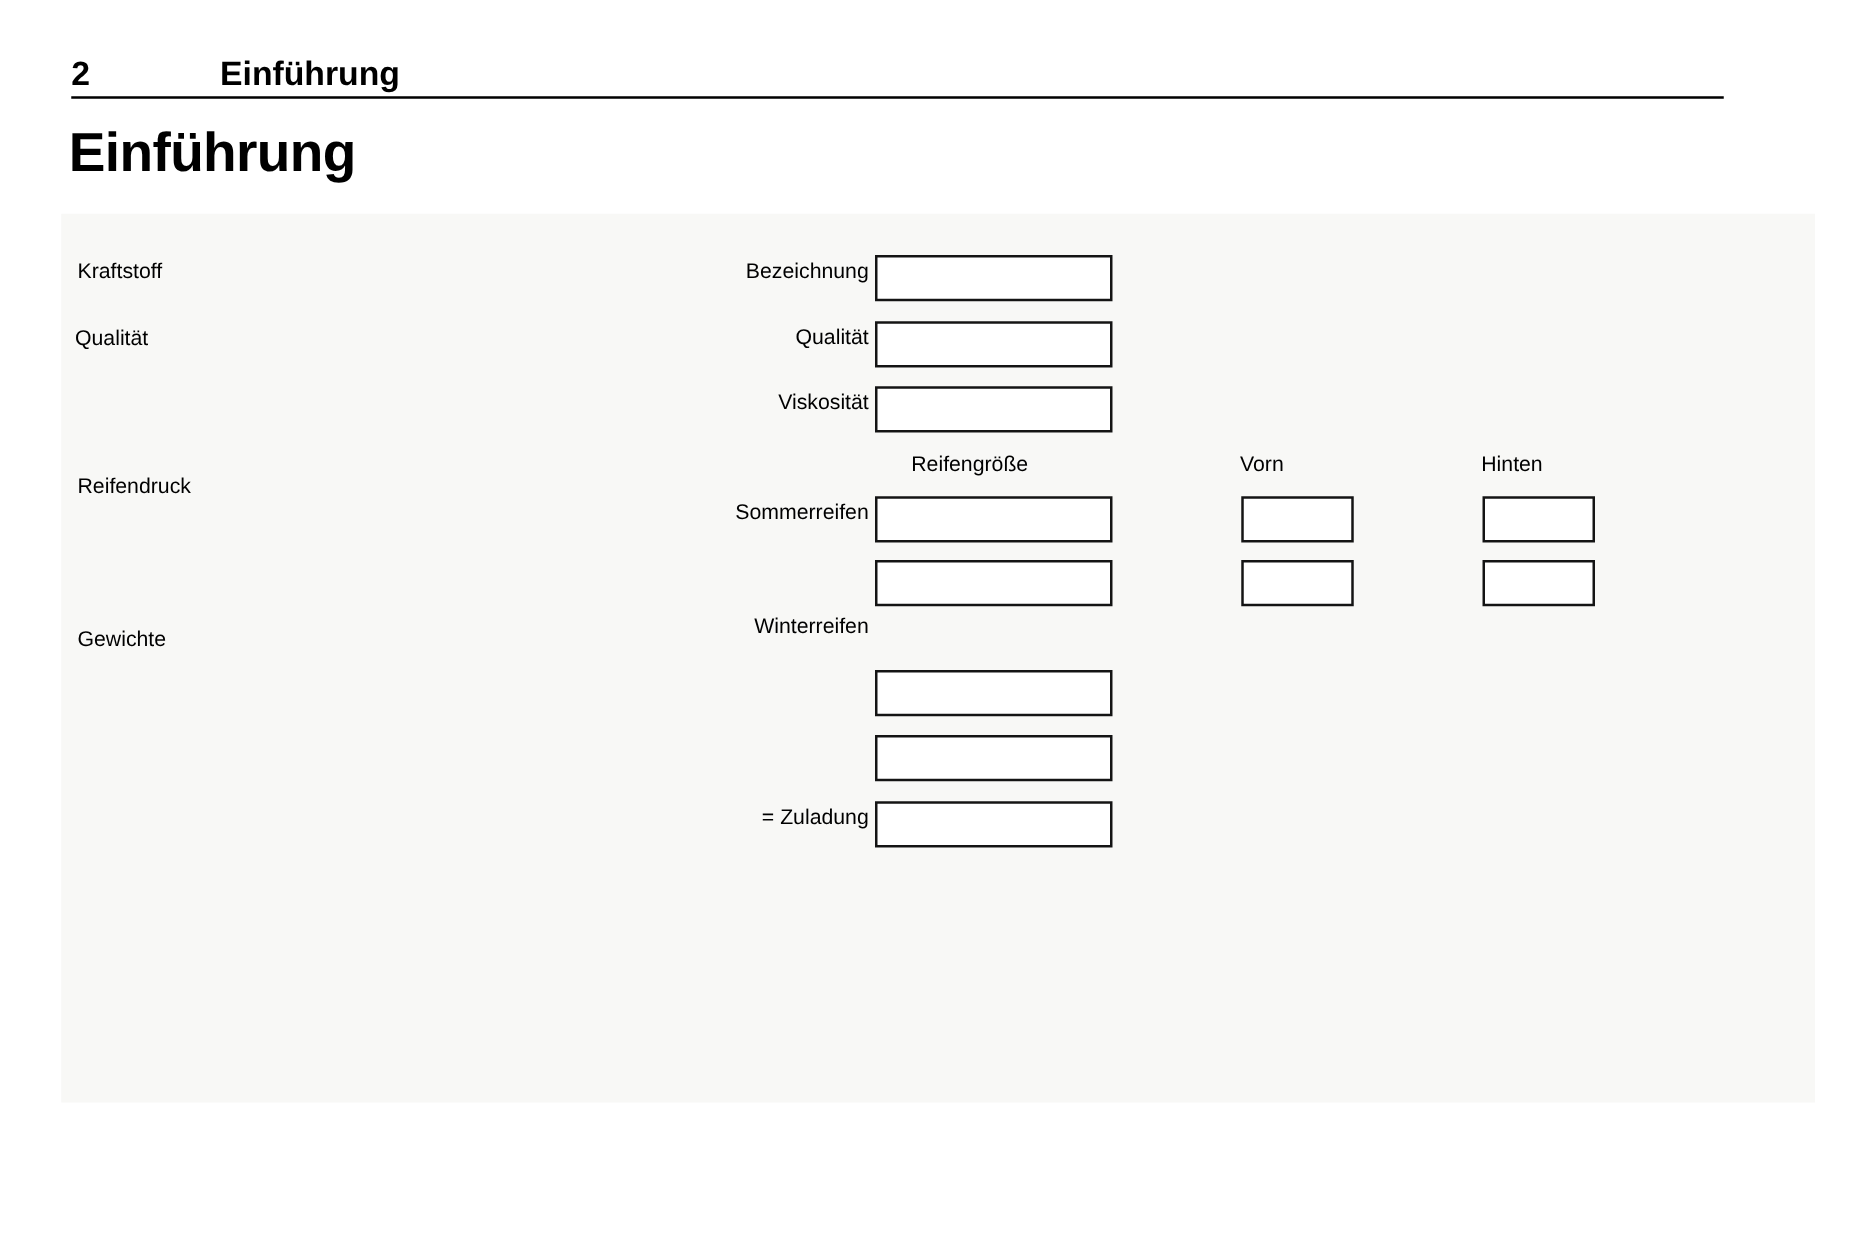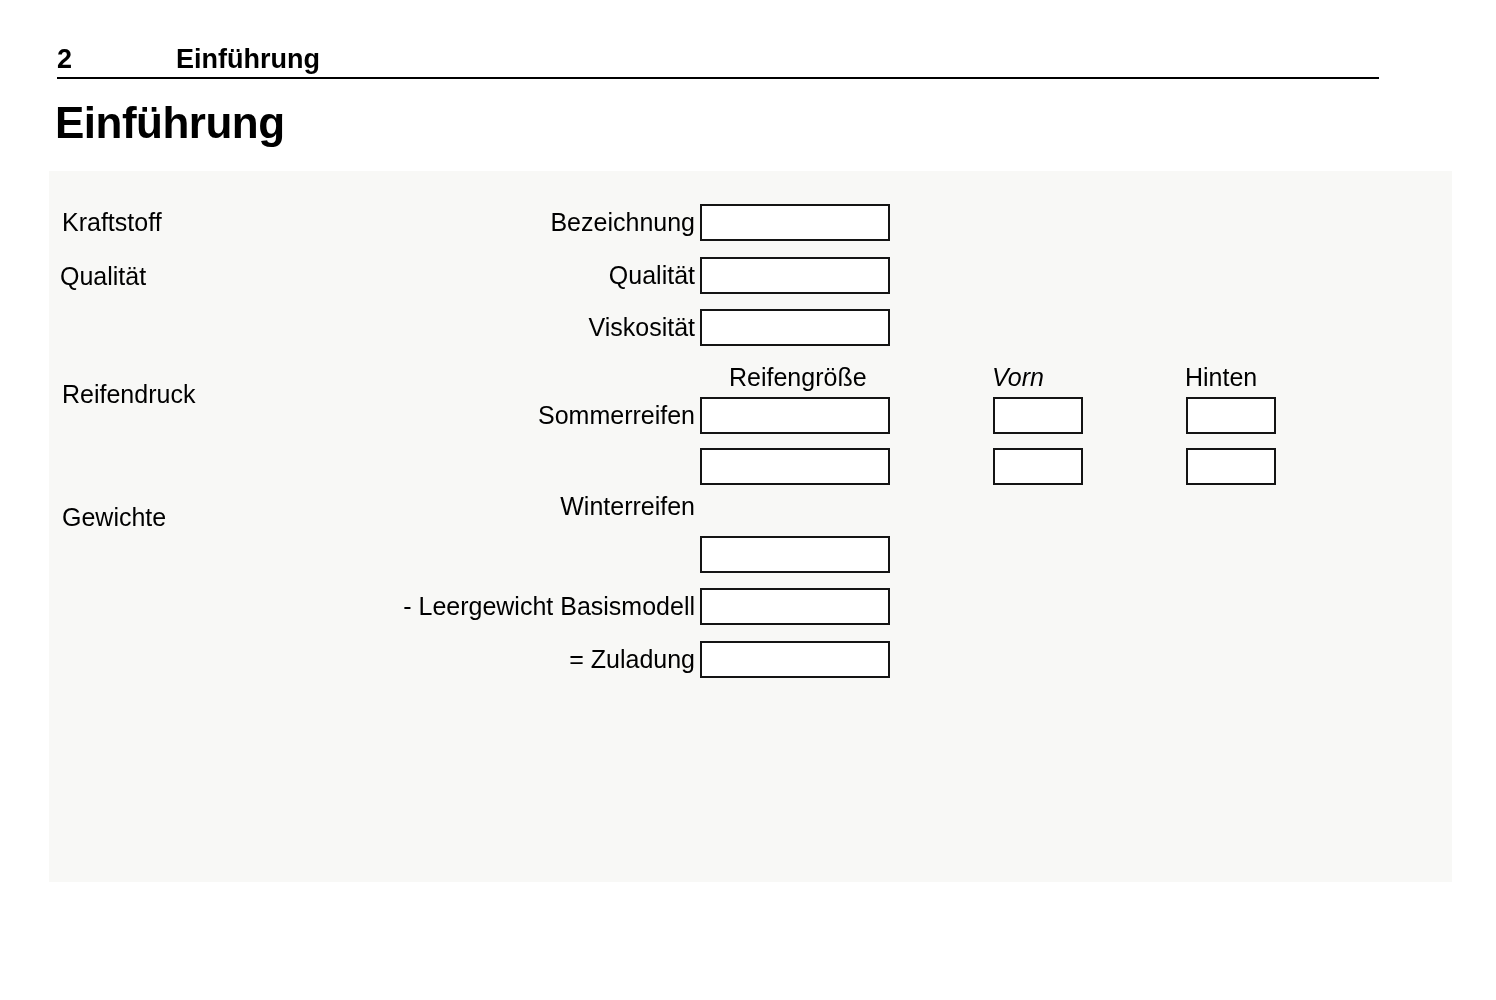--- a/index.html
+++ b/index.html
@@ -57,21 +57,21 @@
     position: absolute;
     left: 49px;
     top: 171px;
     width: 1403px;
     height: 711px;
     background: #f8f8f6;
   }
   
   .lbl {
     position: absolute;
-    font-size: 25px;
+    font-size: 17px;
     line-height: 1.2;
     white-space: nowrap;
   }
   .lbl.right {
     right: 801px; 
     text-align: right;
   }
   
   .box {
     position: absolute;
@@ -105,25 +105,24 @@
   <span class="lbl" style="left:62px; top:207px;">Kraftstoff</span>
   <span class="lbl" style="left:60px; top:261px;">Qualität</span>
   <span class="lbl" style="left:62px; top:379px;">Reifendruck</span>
   <span class="lbl" style="left:62px; top:502px;">Gewichte</span>
 
   <span class="lbl right" style="top:207px;">Bezeichnung</span>
   <span class="lbl right" style="top:260px;">Qualität</span>
   <span class="lbl right" style="top:312px;">Viskosität</span>
   <span class="lbl right" style="top:400px;">Sommerreifen</span>
   <span class="lbl right" style="top:451px;margin-top:40px;">Winterreifen</span>
-  <span class="lbl right" style="top:591px;">- Leergewicht Basismodell</span>
   <span class="lbl right" style="top:644px;">= Zuladung</span>
 
   <span class="lbl" style="left:703px; top:362px;margin-left:26px;">Reifengröße</span>
-  <span class="lbl" style="left:992px; top:362px;font-style:italic;">Vorn</span>
+  <span class="lbl" style="left:992px; top:362px;">Vorn</span>
   <span class="lbl" style="left:1185px; top:362px;">Hinten</span>
 
   <div class="box" style="left:700px; top:204px;"></div>
   <div class="box" style="left:700px; top:257px;"></div>
   <div class="box" style="left:700px; top:309px;"></div>
 
   <div class="box" style="left:700px; top:397px;"></div>
   <div class="box small" style="left:993px; top:397px;"></div>
   <div class="box small" style="left:1186px; top:397px;"></div>
 

